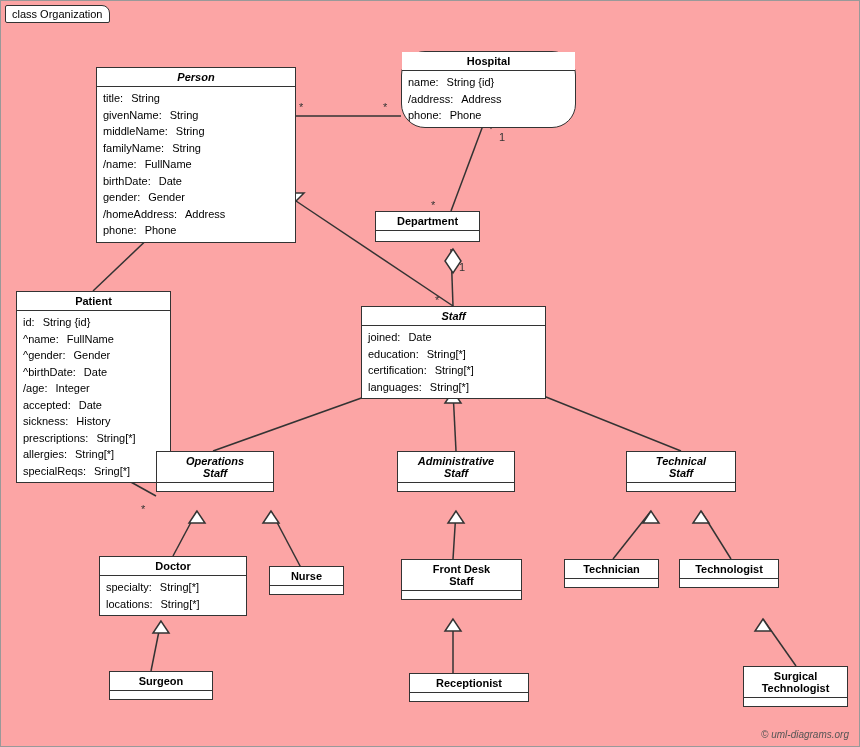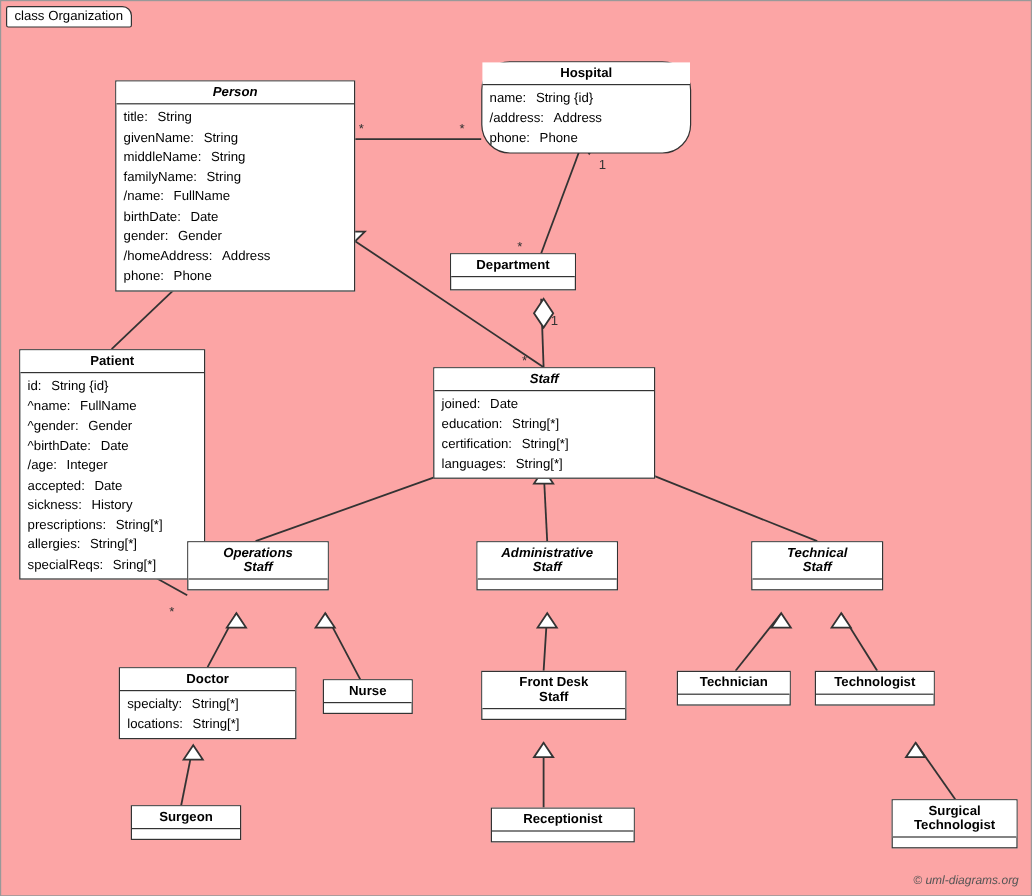--- a/index.html
+++ b/index.html
@@ -322,21 +322,21 @@
   <div class="class-box" style="left:563px; top:558px; width:95px;">
     <div class="class-header">Technician</div>
     <div class="class-body" style="min-height:8px;"></div>
   </div>
 
   <div class="class-box" style="left:678px; top:558px; width:100px;">
     <div class="class-header">Technologist</div>
     <div class="class-body" style="min-height:8px;"></div>
   </div>
 
-  <div class="class-box" style="left:108px; top:670px; width:92px;">
+  <div class="class-box" style="left:108px; top:670px; width:104px;">
     <div class="class-header">Surgeon</div>
     <div class="class-body" style="min-height:8px;"></div>
   </div>
 
   <div class="class-box" style="left:408px; top:672px; width:120px;">
     <div class="class-header">Receptionist</div>
     <div class="class-body" style="min-height:8px;"></div>
   </div>
 
   <div class="class-box" style="left:742px; top:665px; width:105px;">

